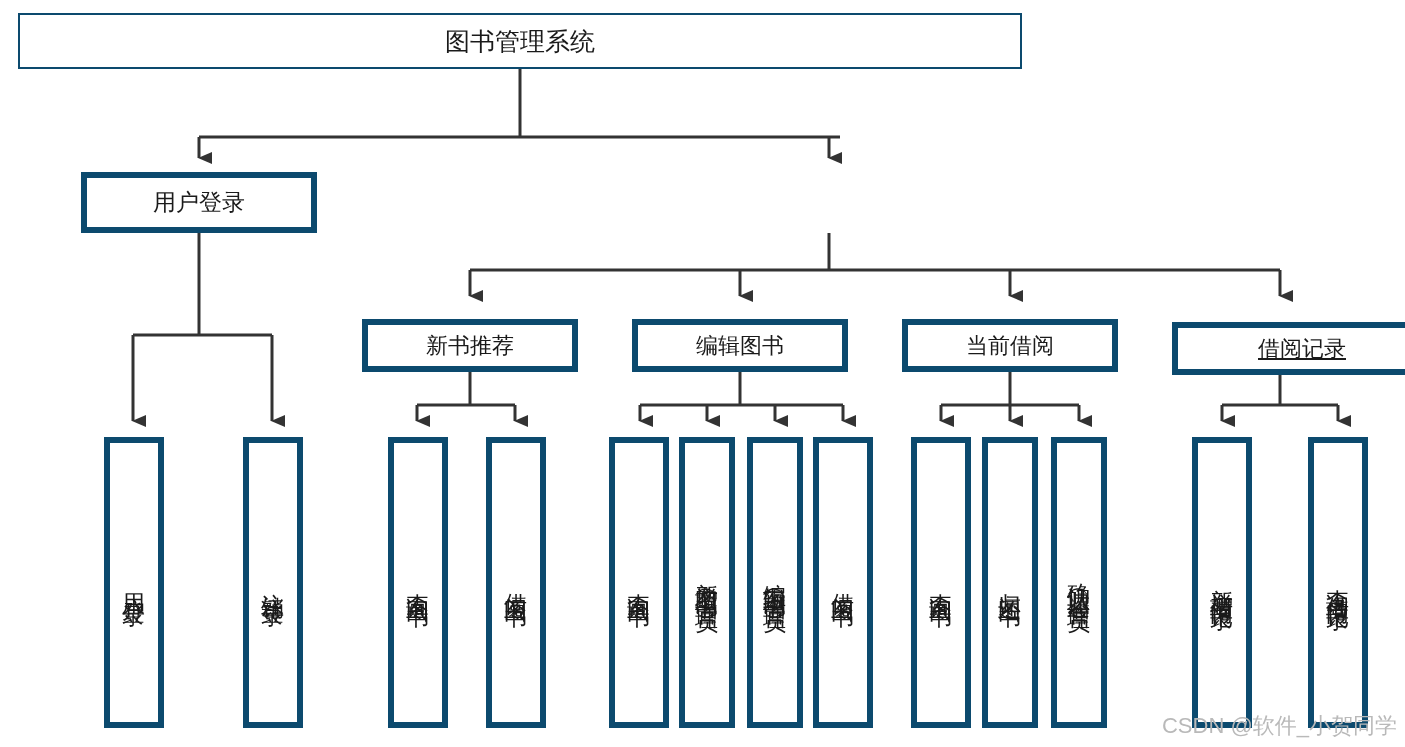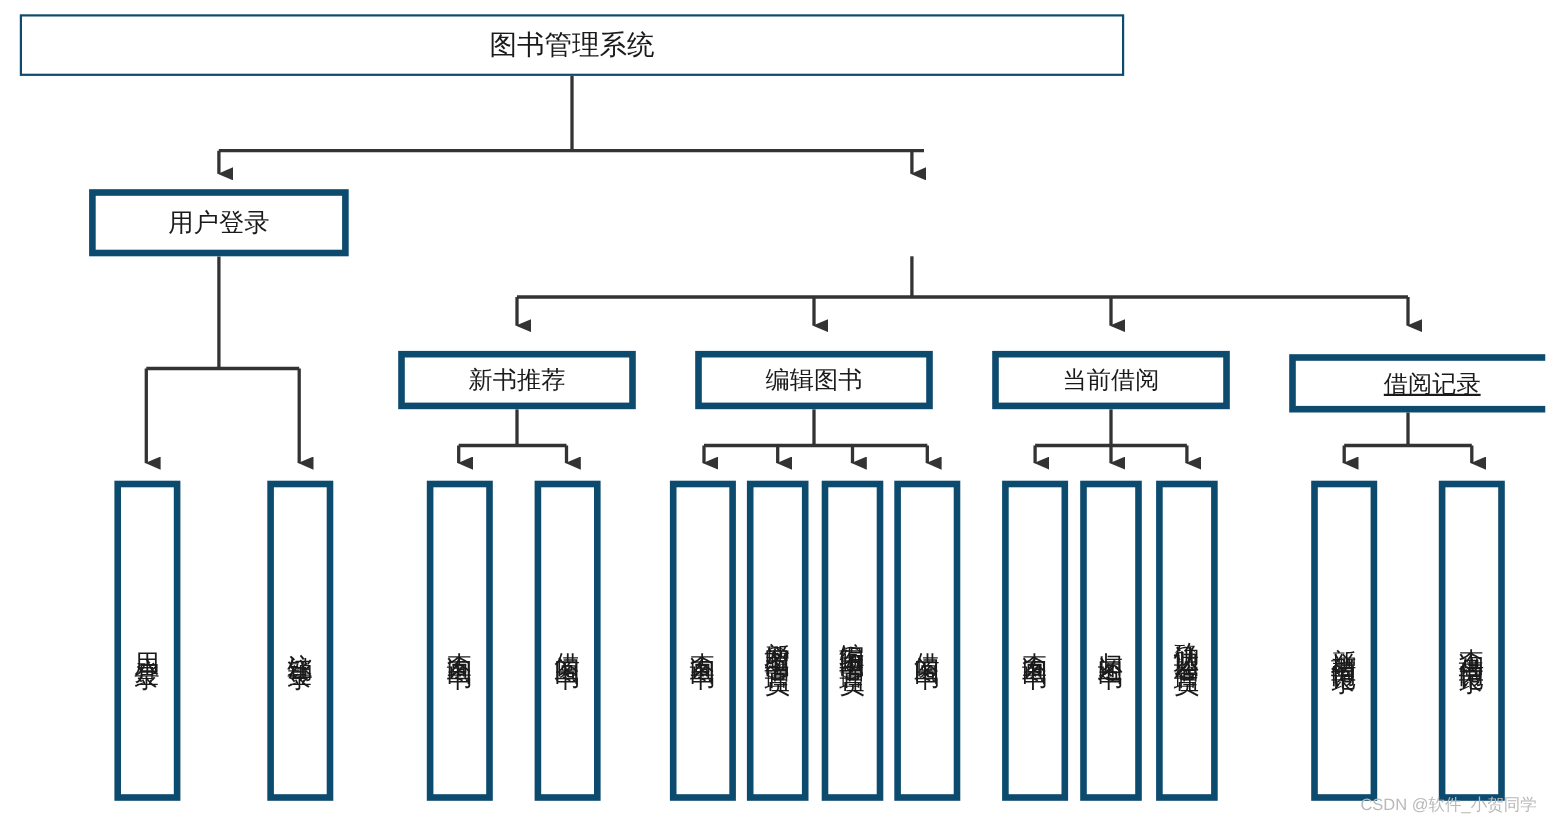--- a/index.html
+++ b/index.html
@@ -56,21 +56,21 @@
     text-orientation: upright;
     font-size: 23px;
     letter-spacing: 4px;
     line-height: 1.05;
     white-space: nowrap;
   }
   .watermark {
     position: absolute;
     right: 8px;
     bottom: 6px;
-    font-size: 15px;
+    font-size: 22px;
     color: #b9b9b9;
     white-space: nowrap;
     user-select: none;
   }
 </style>
 </head>
 <body>
 
 <div id="canvas">
 

